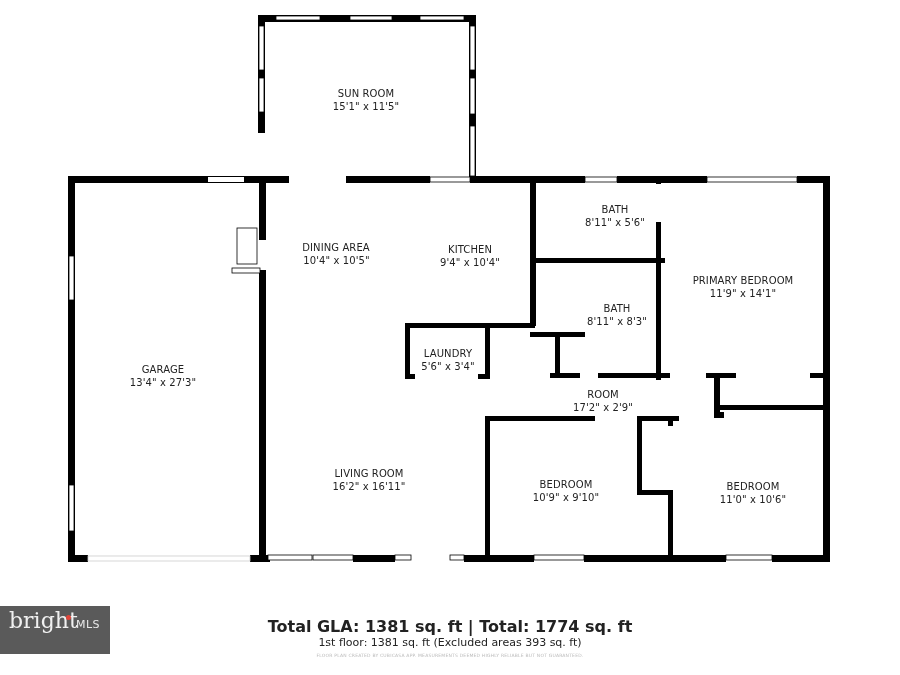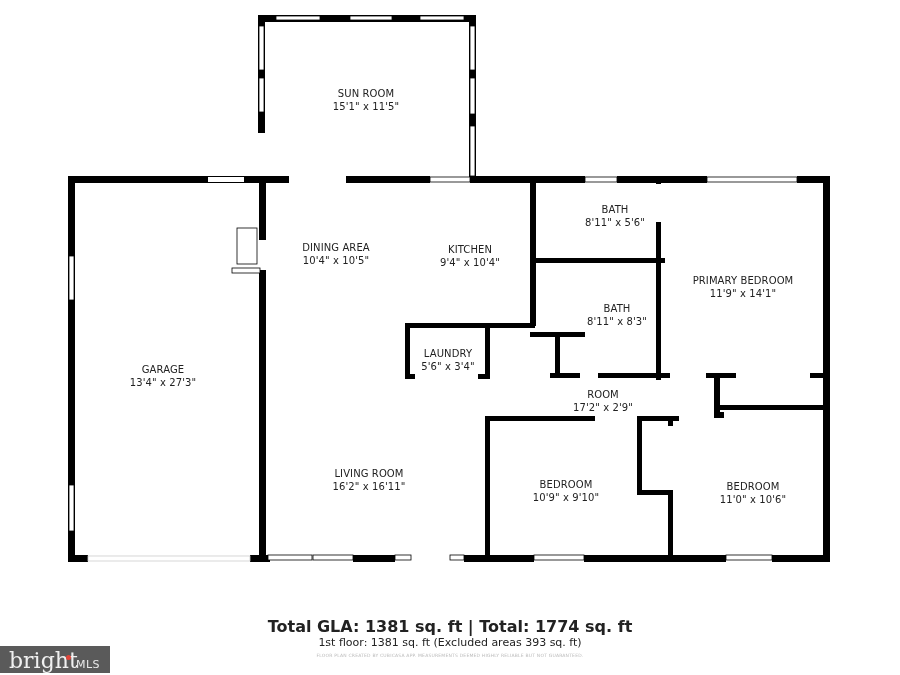--- a/index.html
+++ b/index.html
@@ -4,21 +4,21 @@
 <style>
   html, body { margin:0; padding:0; background:#ffffff; }
   body { width:900px; height:675px; position:relative; overflow:hidden; font-family:"DejaVu Sans", sans-serif; }
   #plan { position:absolute; left:0; top:0; width:900px; height:675px; }
   .w { fill:#000; }
   .win { fill:#fff; stroke:#000; stroke-width:0.8; }
   .room-label { position:absolute; text-align:center; color:#222; font-size:10px; line-height:13px; letter-spacing:0.1px; transform:translateX(-50%); white-space:nowrap; }
   .footer-main { position:absolute; left:450px; top:617px; transform:translateX(-50%); font-size:16px; font-weight:bold; color:#222; white-space:nowrap; }
   .footer-sub { position:absolute; left:450px; top:636px; transform:translateX(-50%); font-size:11px; color:#222; white-space:nowrap; }
   .footer-disc { position:absolute; left:450px; top:653px; transform:translateX(-50%); font-size:4.5px; color:#bbb; white-space:nowrap; letter-spacing:0.2px; }
-  .logo { position:absolute; left:0; top:646px; width:110px; height:27px; background:#5a5a5a; }
+  .logo { position:absolute; left:0; top:606px; width:110px; height:48px; background:#5a5a5a; }
   .logo-bright { position:absolute; left:9px; top:2px; font-family:"DejaVu Serif", serif; font-size:22px; color:#f0f0f0; }
   .logo-dot { position:absolute; left:66px; top:9px; width:5px; height:5px; border-radius:50%; background:#e0453a; }
   .logo-mls { position:absolute; left:76px; top:12px; font-size:11px; color:#e8e8e8; letter-spacing:0.5px; }
 </style>
 </head>
 <body>
 
 <svg id="plan" viewBox="0 0 900 675" xmlns="http://www.w3.org/2000/svg">
 
   <g>
@@ -112,21 +112,21 @@
 </svg>
 
 <div class="room-label" style="left:366px; top:87px;">
   <div>SUN ROOM</div>
   <div>15'1" x 11'5"</div>
 </div>
 <div class="room-label" style="left:163px; top:363px;">
   <div>GARAGE</div>
   <div>13'4" x 27'3"</div>
 </div>
-<div class="room-label" style="left:336px; top:241px;">
+<div class="room-label" style="left:336px; top:241px;text-align:right;">
   <div>DINING AREA</div>
   <div>10'4" x 10'5"</div>
 </div>
 <div class="room-label" style="left:470px; top:243px;">
   <div>KITCHEN</div>
   <div>9'4" x 10'4"</div>
 </div>
 <div class="room-label" style="left:615px; top:203px;">
   <div>BATH</div>
   <div>8'11" x 5'6"</div>

